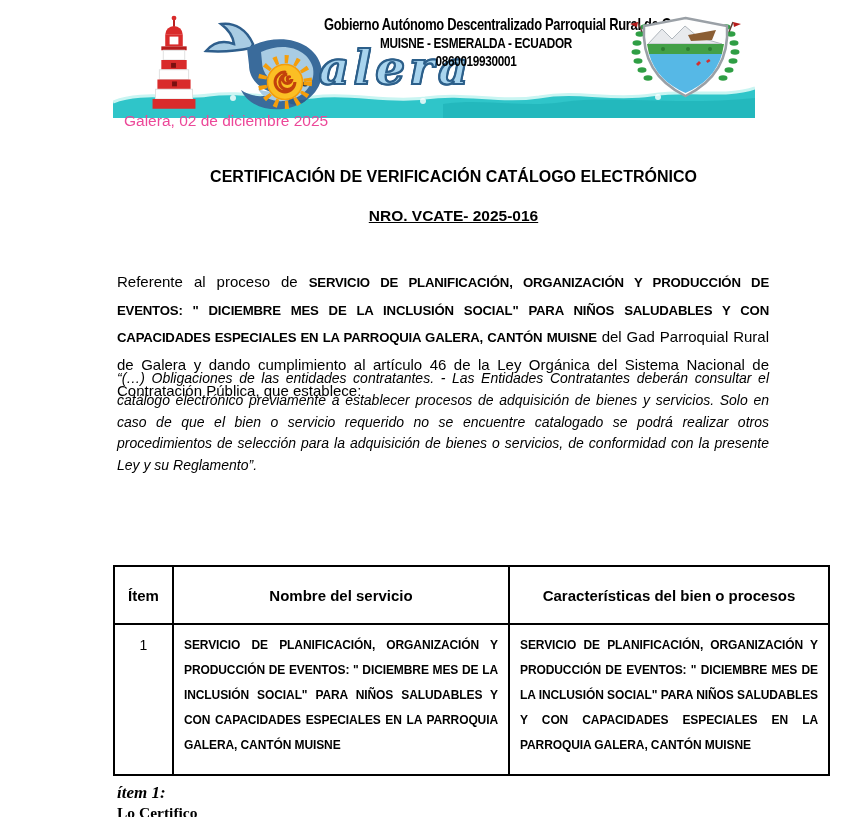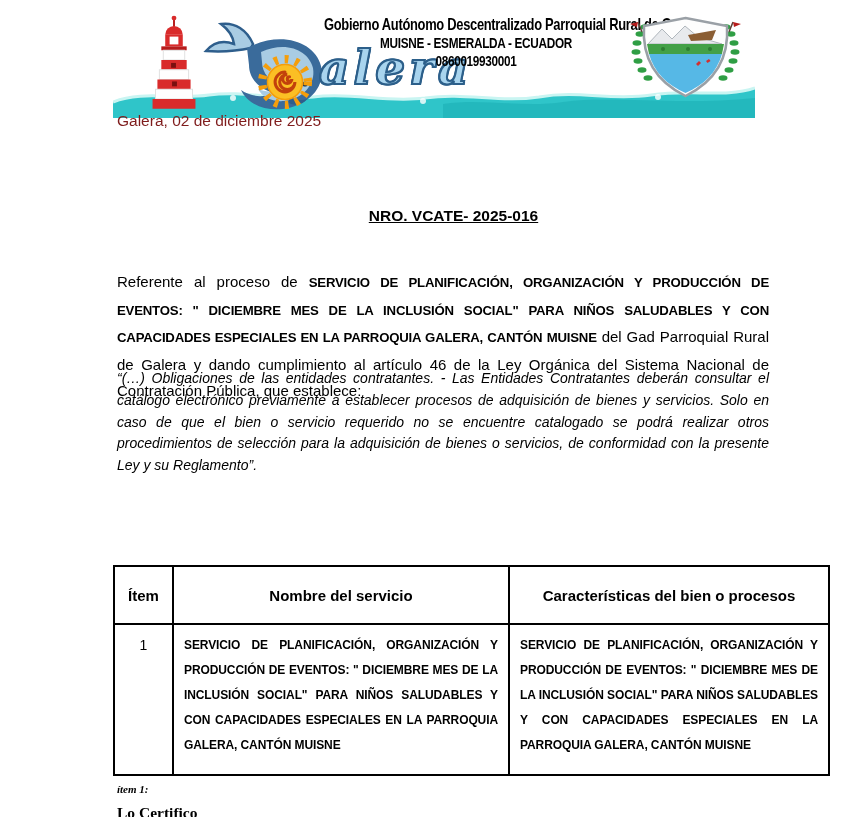--- a/index.html
+++ b/index.html
@@ -23,21 +23,21 @@
     text-shadow:1px 1px 0 #2c5f8a, -1px 1px 0 #2c5f8a, 1px -1px 0 #2c5f8a, -1px -1px 0 #2c5f8a;
     margin-left:10px;
   }
   .org-block { position:absolute; left:163px; top:12px; width:400px; text-align:center; line-height:18px; }
   .org-line  { font-weight:bold; letter-spacing:-0.4px; transform:scaleX(0.76); transform-origin:center; white-space:nowrap; }
   .org-l1 { font-size:17px; }
   .org-l2 { font-size:15.5px; }
   .org-l3 { font-size:15.5px; }
 
   
-  .date-line { position:absolute; left:117px; top:112px; font-size:15.5px; color:#7f1d1d; }
+  .date-line { position:absolute; left:124px; top:112px; font-size:15.5px; color:#ec4899; }
   .doc-title {
     position:absolute; left:117px; top:168px; width:673px; margin:0;
     font-size:16px; font-weight:bold; text-align:center;
   }
   .doc-subtitle {
     position:absolute; left:117px; top:207px; width:673px; margin:0;
     font-size:15.5px; font-weight:bold; text-align:center;text-decoration:underline;
   }
   .para { position:absolute; left:117px; width:652px; margin:0; text-align:justify; }
   .para-1 { top:241px; font-size:15px; line-height:26.5px;margin-top:28px; }
@@ -66,21 +66,21 @@
     padding:8px 10px 16px 10px;
   }
 
   
   .footer-note {
     position:absolute; left:121px; top:762px; width:660px; margin:0;
     font-family:"Liberation Serif", serif; font-size:15.5px;
   }
   .footer-item {
     position:absolute; left:117px; top:783px; margin:0;
-    font-family:"Liberation Serif", serif; font-size:11px; font-weight:bold; font-style:italic;
+    font-family:"Liberation Serif", serif; font-size:17px; font-weight:bold; font-style:italic;
   }
   .footer-certify {
     position:absolute; left:117px; top:804px; margin:0;
     font-family:"Liberation Serif", serif; font-size:15.5px; font-weight:bold;
   }
 </style>
 </head>
 <body>
 
 <div class="page">
@@ -166,20 +166,21 @@
         <circle cx="70" cy="35" r="2" fill="#2e7d32"></circle>
         <circle cx="92" cy="35" r="2" fill="#2e7d32"></circle>
       <path d="M31,40 L104,40 C99,58 86,71 67.5,79 C49,71 36,58 31,40 Z" fill="#56b8e6"></path>
       <path d="M78,50 l3,-3 l2,2 l-3,3 Z" fill="#d32f2f"></path>
       <path d="M88,47 l3,-2 l1.5,2 l-3,2 Z" fill="#d32f2f"></path>
     </svg>
   </div>
 
   <div class="date-line">Galera, 02 de diciembre  2025</div>
 
+  <h1 class="doc-title">CERTIFICACIÓN DE VERIFICACIÓN CATÁLOGO ELECTRÓNICO</h1>
   <h2 class="doc-subtitle">NRO. VCATE- 2025-016</h2>
 
   <p class="para para-1"><span>Referente al proceso de  </span><span class="bold-condensed">SERVICIO DE PLANIFICACIÓN, ORGANIZACIÓN Y PRODUCCIÓN DE EVENTOS: " DICIEMBRE MES DE LA INCLUSIÓN SOCIAL" PARA NIÑOS SALUDABLES Y CON CAPACIDADES ESPECIALES EN LA PARROQUIA GALERA, CANTÓN MUISNE</span><span> del Gad Parroquial Rural de Galera y dando cumplimiento al artículo 46 de la Ley Orgánica del Sistema Nacional de Contratación Pública, que establece:</span></p>
 
   <p class="para quote">“(…) Obligaciones de las entidades contratantes. - Las Entidades Contratantes deberán consultar el catálogo electrónico previamente a establecer procesos de adquisición de bienes y servicios. Solo en caso de que el bien o servicio requerido no se encuentre catalogado se podrá realizar otros procedimientos de selección para la adquisición de bienes o servicios, de conformidad con la presente Ley y su Reglamento”.</p>
 
 
   <table class="services-table">
     <colgroup>
       <col class="col-item">

